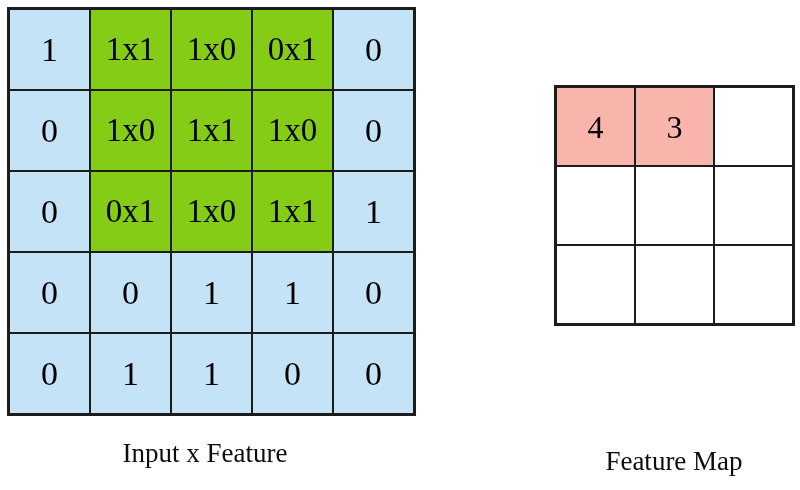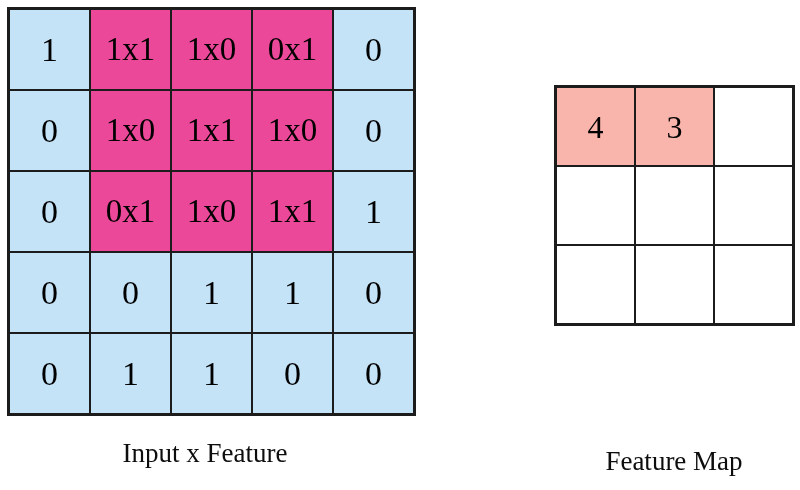--- a/index.html
+++ b/index.html
@@ -46,21 +46,21 @@
   .cell {
     display: flex;
     align-items: center;
     justify-content: center;
     line-height: 1;
     box-sizing: border-box;
     background: #ffffff;
   }
 
   .cell-blue  { background: #c4e3f7; }
-  .cell-green { background: #ec4899; }
+  .cell-green { background: #84cc16; }
   .cell-pink  { background: #f9b4ab; }
   .cell-white { background: #ffffff; }
 
   #input-grid .cell {
     font-size: 34px;
   }
   #input-grid .cell.has-mult {
     font-size: 33px;
     letter-spacing: 0px;
   }

